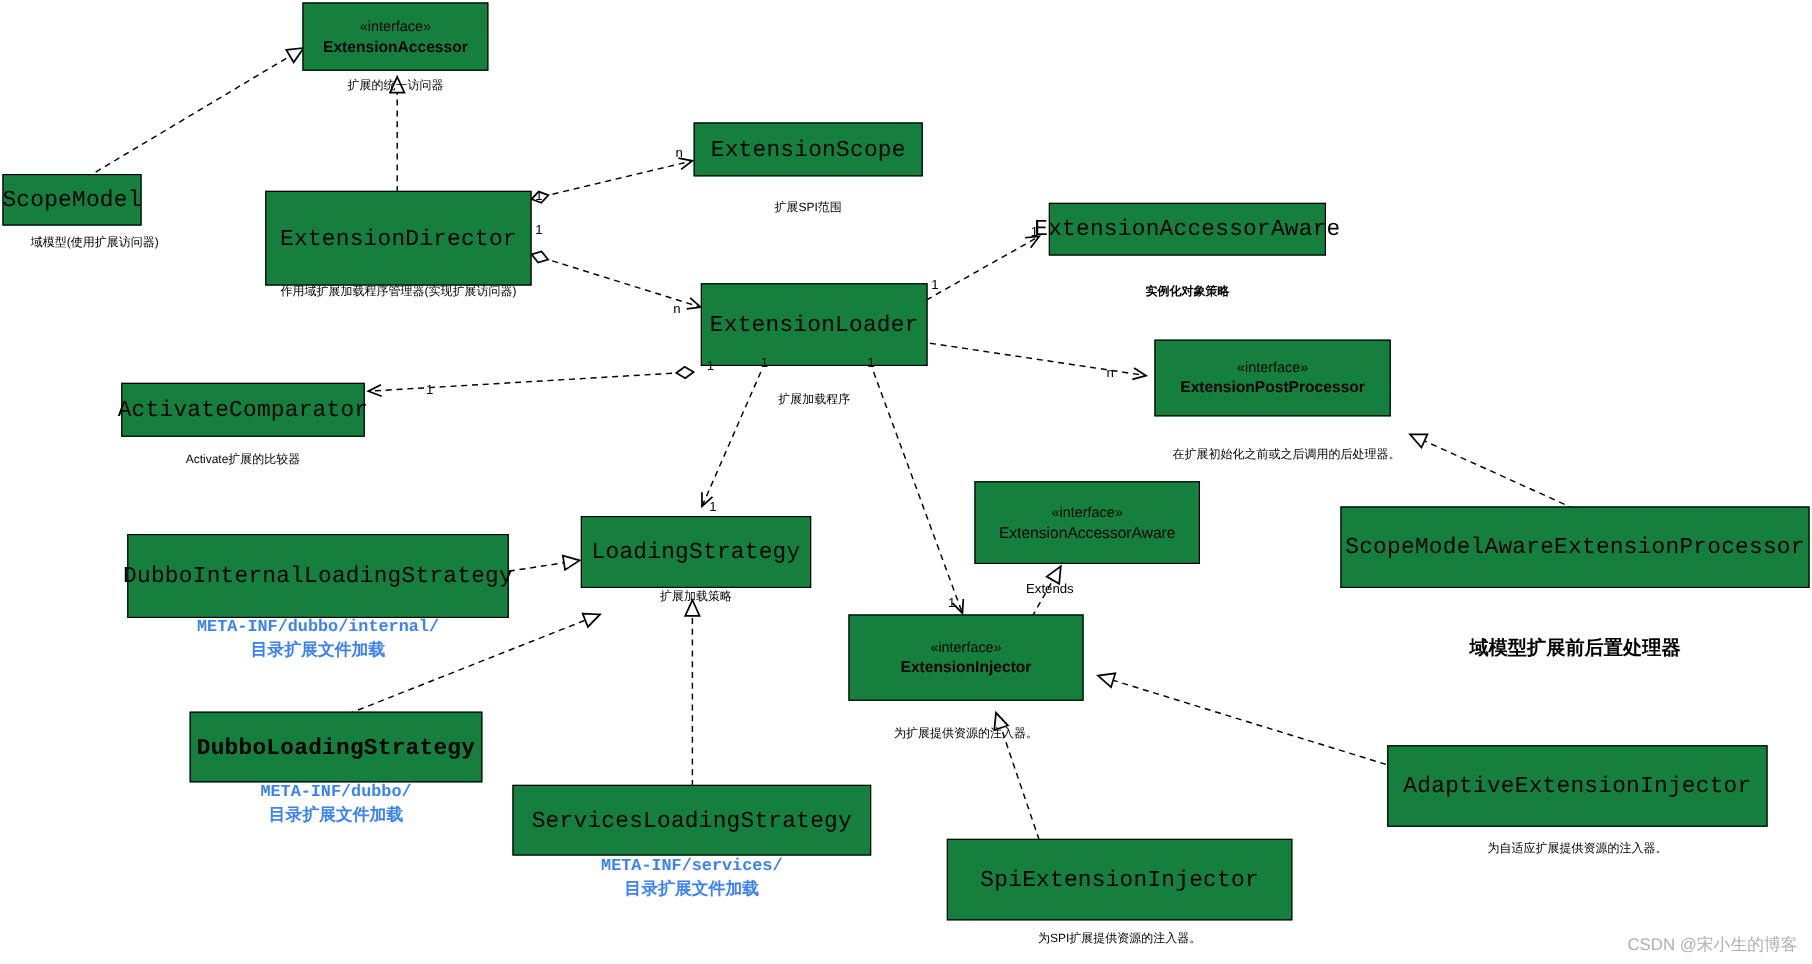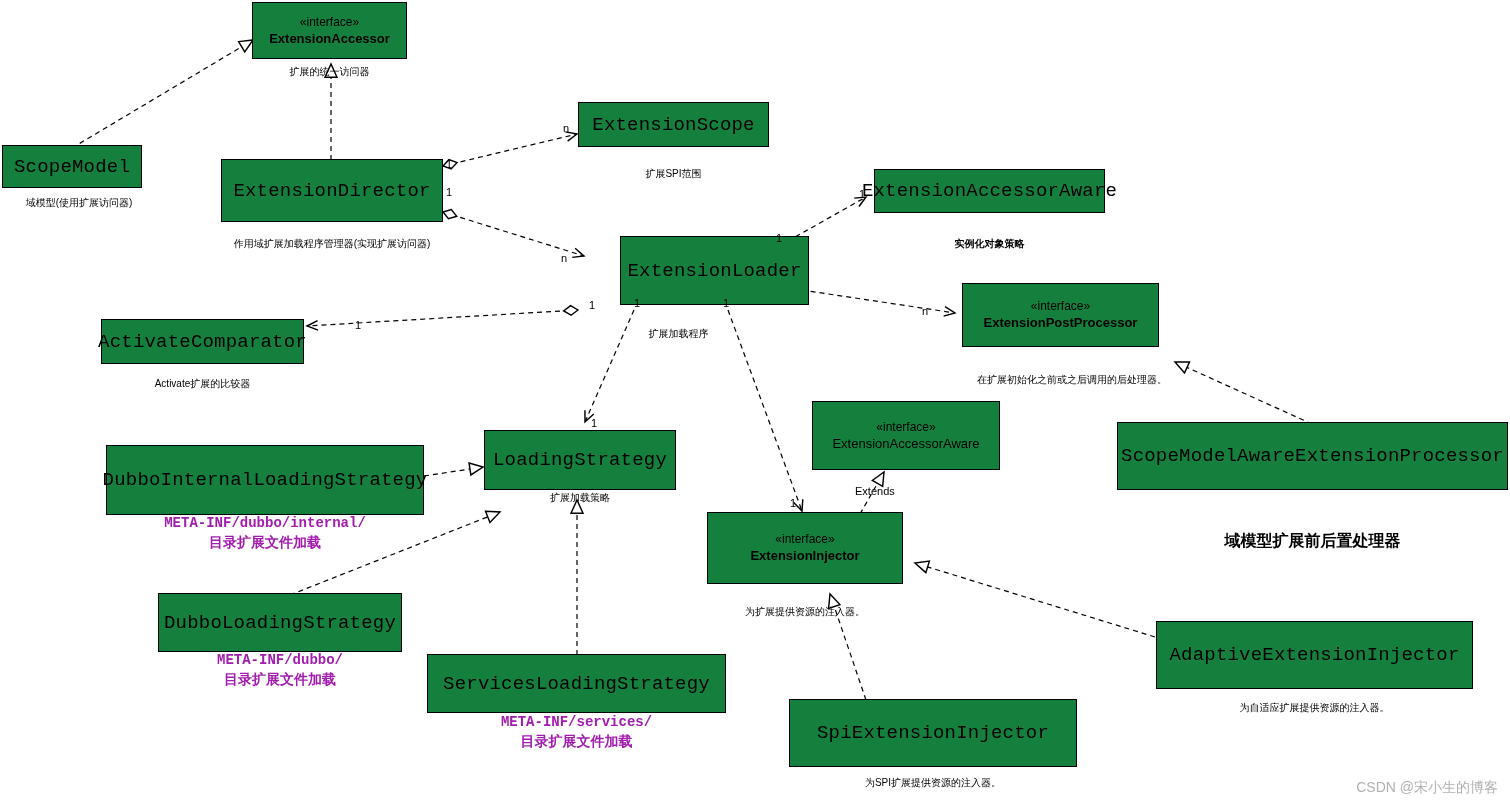--- a/index.html
+++ b/index.html
@@ -60,21 +60,21 @@
   .caption {
     position: absolute;
     font-family: "Liberation Sans", sans-serif;
     font-size: 10px;
     color: #000000;
     text-align: center;
     white-space: pre;
     line-height: 1.35;
   }
   .caption.green {
-    color: #a21caf;
+    color: #3b82f6;
     font-family: "Liberation Mono", monospace;
     font-size: 14px;
     font-weight: bold;
     line-height: 1.45;
   }
   .caption.bold {
     font-weight: bold;
     font-size: 16px;
   }
   .edge-label {
@@ -146,41 +146,41 @@
 
     <path d="M866,700 L830,594" fill="none" stroke="#000" stroke-width="1.2" stroke-dasharray="5,4" marker-end="url(#triHollow)"></path>
   </svg>
 
   <div class="node iface" style="left:252px; top:2px; width:155px; height:57px;">
     <div class="stereo">«interface»</div>
     <div class="iface-name">ExtensionAccessor</div>
   </div>
   <div class="caption" style="left:252px; top:65px; width:155px;">扩展的统一访问器</div>
 
-  <div class="node" style="left:2px; top:145px; width:140px; height:43px;">
+  <div class="node" style="left:2px; top:145px; width:116px; height:43px;">
     <div class="cls-name">ScopeModel</div>
   </div>
   <div class="caption" style="left:0px; top:196px; width:158px;">域模型(使用扩展访问器)</div>
 
-  <div class="node" style="left:221px; top:159px; width:222px; height:63px;">
+  <div class="node" style="left:221px; top:159px; width:222px; height:79px;">
     <div class="cls-name">ExtensionDirector</div>
   </div>
   <div class="caption" style="left:186px; top:237px; width:292px;">作用域扩展加载程序管理器(实现扩展访问器)</div>
 
   <div class="node" style="left:578px; top:102px; width:191px; height:45px;">
     <div class="cls-name">ExtensionScope</div>
   </div>
   <div class="caption" style="left:578px; top:167px; width:191px;">扩展SPI范围</div>
 
   <div class="node" style="left:874px; top:169px; width:231px; height:44px;">
     <div class="cls-name">ExtensionAccessorAware</div>
   </div>
   <div class="caption" style="left:874px; top:237px; width:231px;font-weight:bold;">实例化对象策略</div>
 
-  <div class="node" style="left:584px; top:236px; width:189px; height:69px;margin-left:36px;">
+  <div class="node" style="left:584px; top:236px; width:189px; height:69px;">
     <div class="cls-name">ExtensionLoader</div>
   </div>
   <div class="caption" style="left:584px; top:327px; width:189px;">扩展加载程序</div>
 
   <div class="node iface" style="left:962px; top:283px; width:197px; height:64px;">
     <div class="stereo">«interface»</div>
     <div class="iface-name">ExtensionPostProcessor</div>
   </div>
   <div class="caption" style="left:942px; top:373px; width:260px;">在扩展初始化之前或之后调用的后处理器。</div>
 
@@ -198,21 +198,21 @@
     <div class="cls-name">LoadingStrategy</div>
   </div>
   <div class="caption" style="left:484px; top:491px; width:192px;">扩展加载策略</div>
 
   <div class="node" style="left:106px; top:445px; width:318px; height:70px;">
     <div class="cls-name">DubboInternalLoadingStrategy</div>
   </div>
   <div class="caption green" style="left:106px; top:513px; width:318px;">META-INF/dubbo/internal/
 目录扩展文件加载</div>
 
-  <div class="node" style="left:158px; top:593px; width:244px; height:59px;">
+  <div class="node" style="left:158px; top:593px; width:244px; height:59px;font-weight:bold;">
     <div class="cls-name">DubboLoadingStrategy</div>
   </div>
   <div class="caption green" style="left:158px; top:650px; width:244px;">META-INF/dubbo/
 目录扩展文件加载</div>
 
   <div class="node" style="left:427px; top:654px; width:299px; height:59px;">
     <div class="cls-name">ServicesLoadingStrategy</div>
   </div>
   <div class="caption green" style="left:427px; top:712px; width:299px;">META-INF/services/
 目录扩展文件加载</div>

